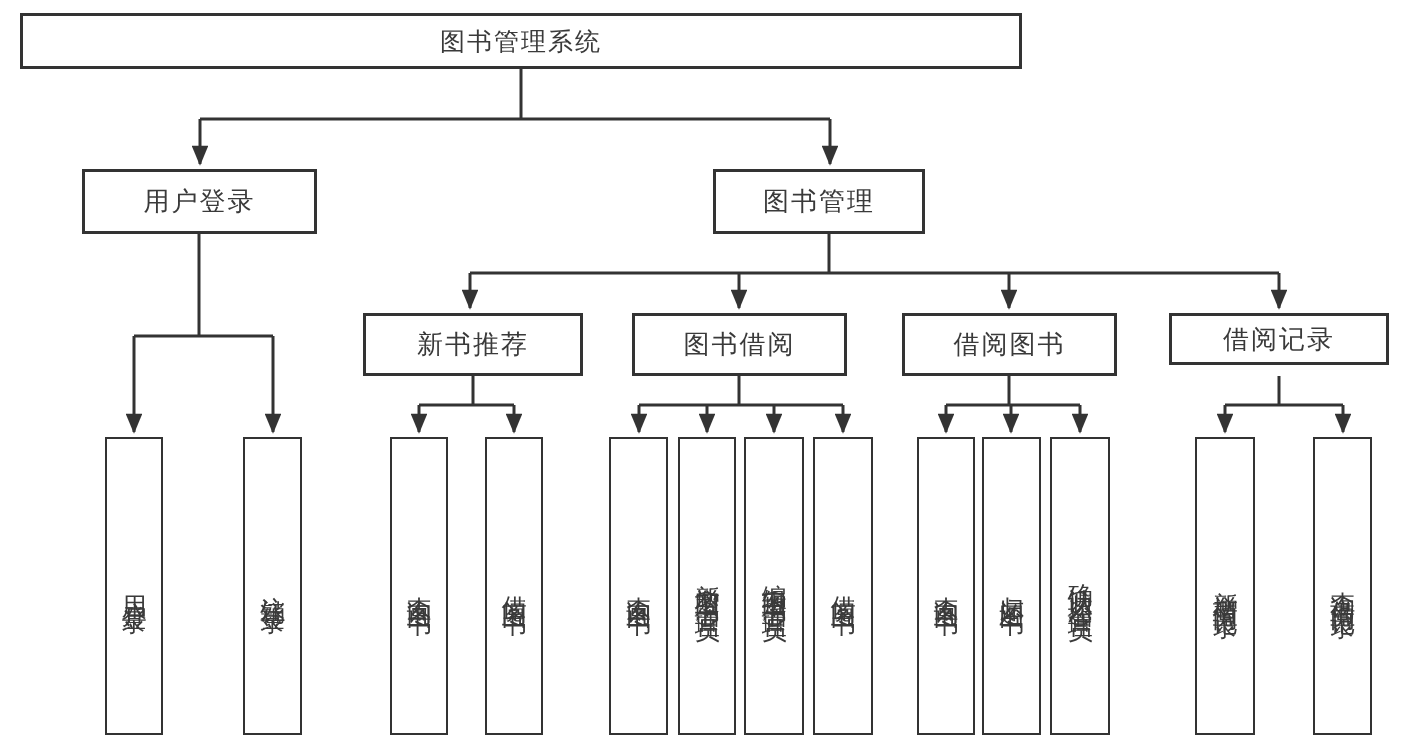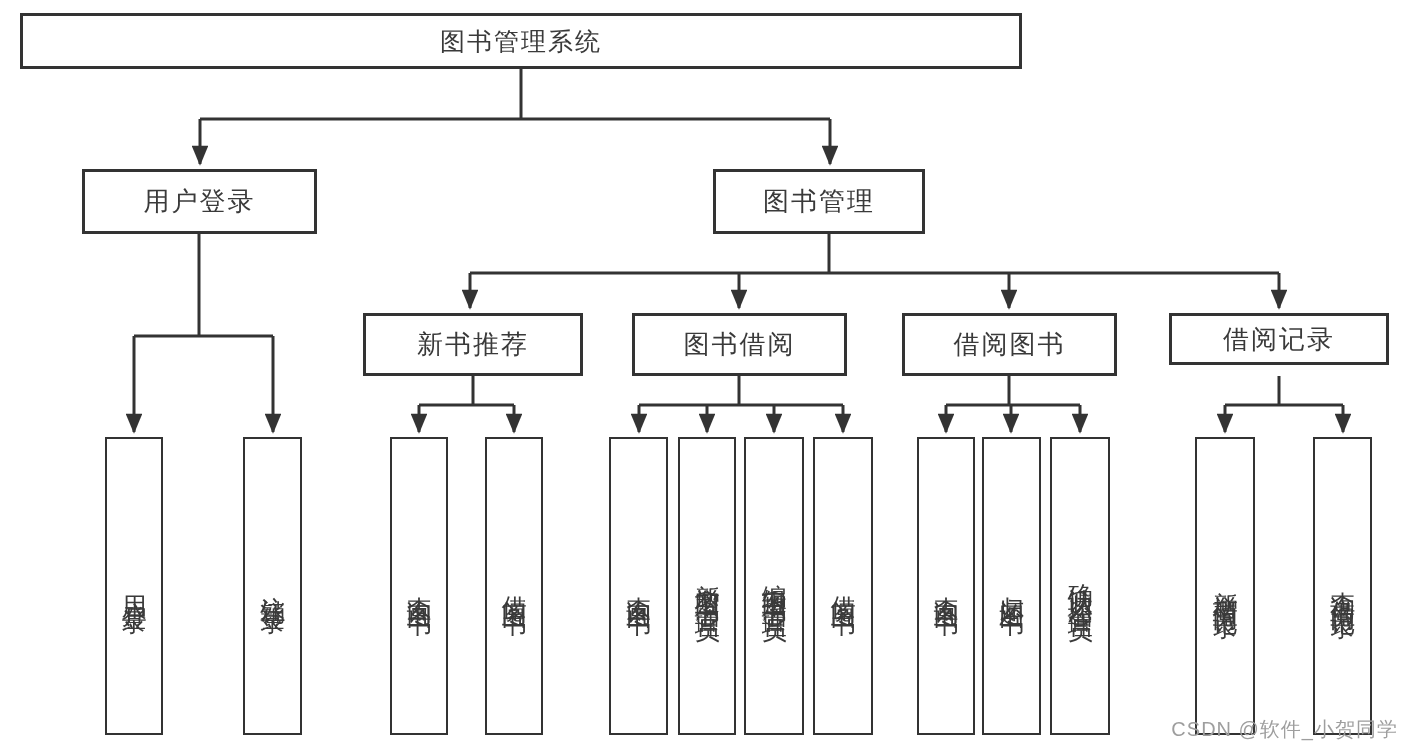--- a/index.html
+++ b/index.html
@@ -160,15 +160,14 @@
   <div class="node node-v" style="left:1050px; top:437px; width:60px; height:298px;">
     <span class="vtext">确认归还（管理员）</span>
   </div>
   <div class="node node-v" style="left:1195px; top:437px; width:60px; height:298px;">
     <span class="vtext">新增借阅记录</span>
   </div>
   <div class="node node-v" style="left:1313px; top:437px; width:59px; height:298px;">
     <span class="vtext">查询借阅记录</span>
   </div>
 
-  <div class="watermark">CSDN @软件_小贺同学</div>
 
 </div>
 
 </body></html>

